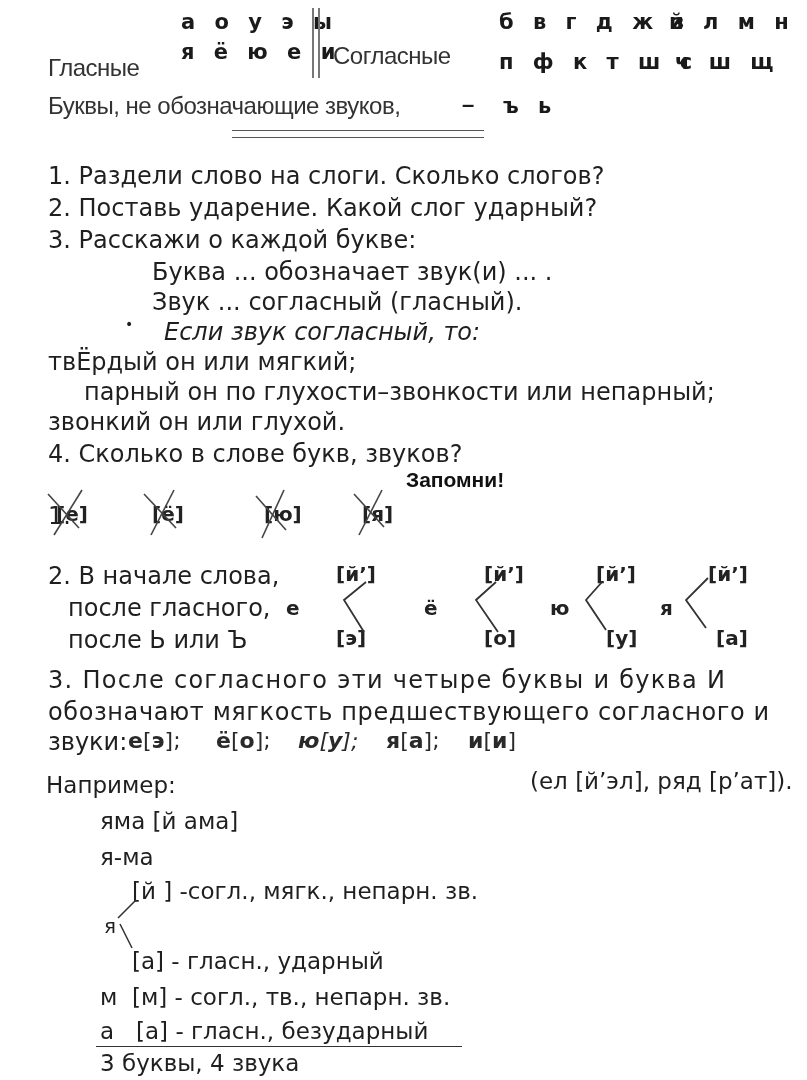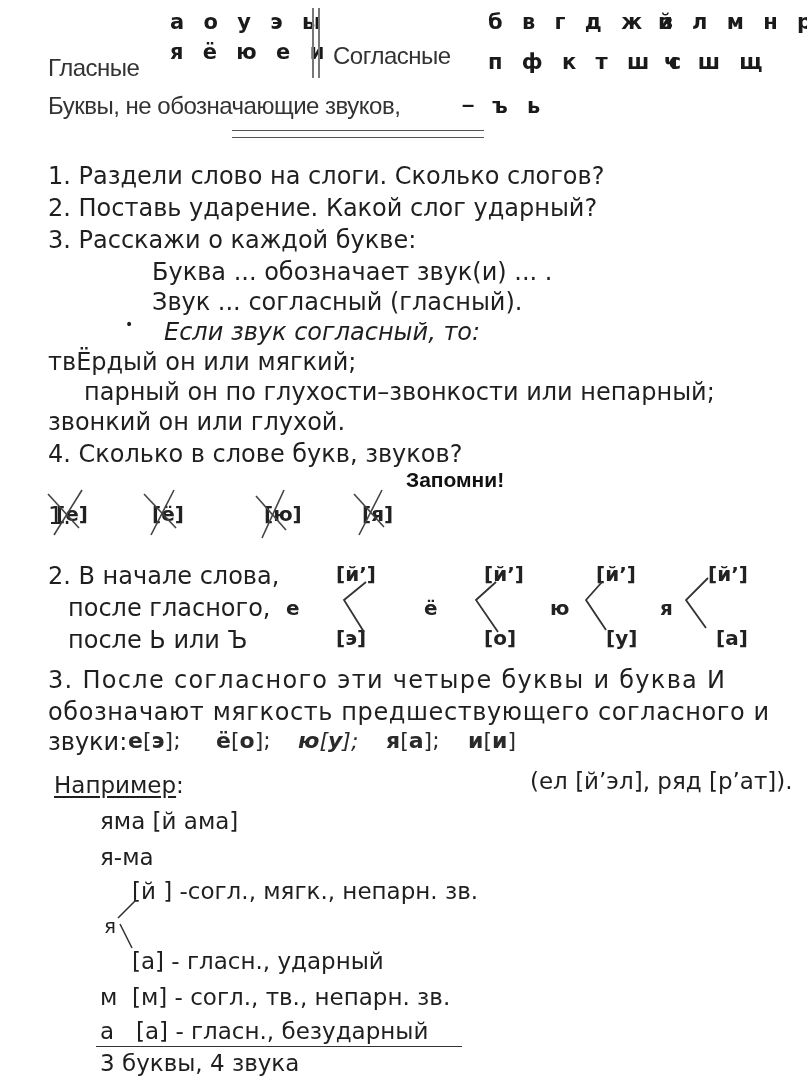--- a/index.html
+++ b/index.html
@@ -3,28 +3,28 @@
 <meta charset="utf-8">
 <style>
   html, body { margin: 0; padding: 0; }
   body {
     width: 807px; height: 1080px; background: #ffffff; position: relative; overflow: hidden;
     font-family: "Liberation Sans", sans-serif; color: #2a2a2a;
   }
   .abs { position: absolute; white-space: nowrap; }
   .reg { font-size: 26px; color: #333; letter-spacing: -0.5px; }
   .bold { font-weight: bold; color: #1a1a1a; }
-  .letters { font-weight: bold; font-size: 21px; letter-spacing: 6px; color: #1a1a1a; font-family: "DejaVu Sans", sans-serif; }
+  .letters { font-weight: bold; font-size: 21px; letter-spacing: 6px; color: #1a1a1a; font-family: "DejaVu Sans", sans-serif; margin-left: 11px; }
   .ital { font-style: italic; }
   .gothic { font-family: "DejaVu Sans", sans-serif; font-size: 24px; color: #1f1f1f; }
   .vbar { position: absolute; width: 2px; background: #777; }
   .hline { position: absolute; height: 1px; background: #555; }
   svg { position: absolute; overflow: visible; }
   .phon { font-weight: bold; font-size: 20px; color: #222; font-family: "DejaVu Sans", sans-serif; }
-  .ul { text-decoration: underline; text-underline-offset: 3px; margin-left: 8px; }
+  .ul { text-underline-offset: 3px; }
 </style>
 </head>
 <body>
 
 <div class="abs reg" style="left:48px; top:26px; font-size:24px;margin-top:28px;">Гласные</div>
 <div class="abs letters" style="left:170px; top:10px;">а о у э ы</div>
 <div class="abs letters" style="left:170px; top:40px;">я ё ю е и</div>
 
 <div class="vbar" style="left:312px; top:8px; height:70px;"></div>
 <div class="vbar" style="left:318px; top:8px; height:70px;"></div>

